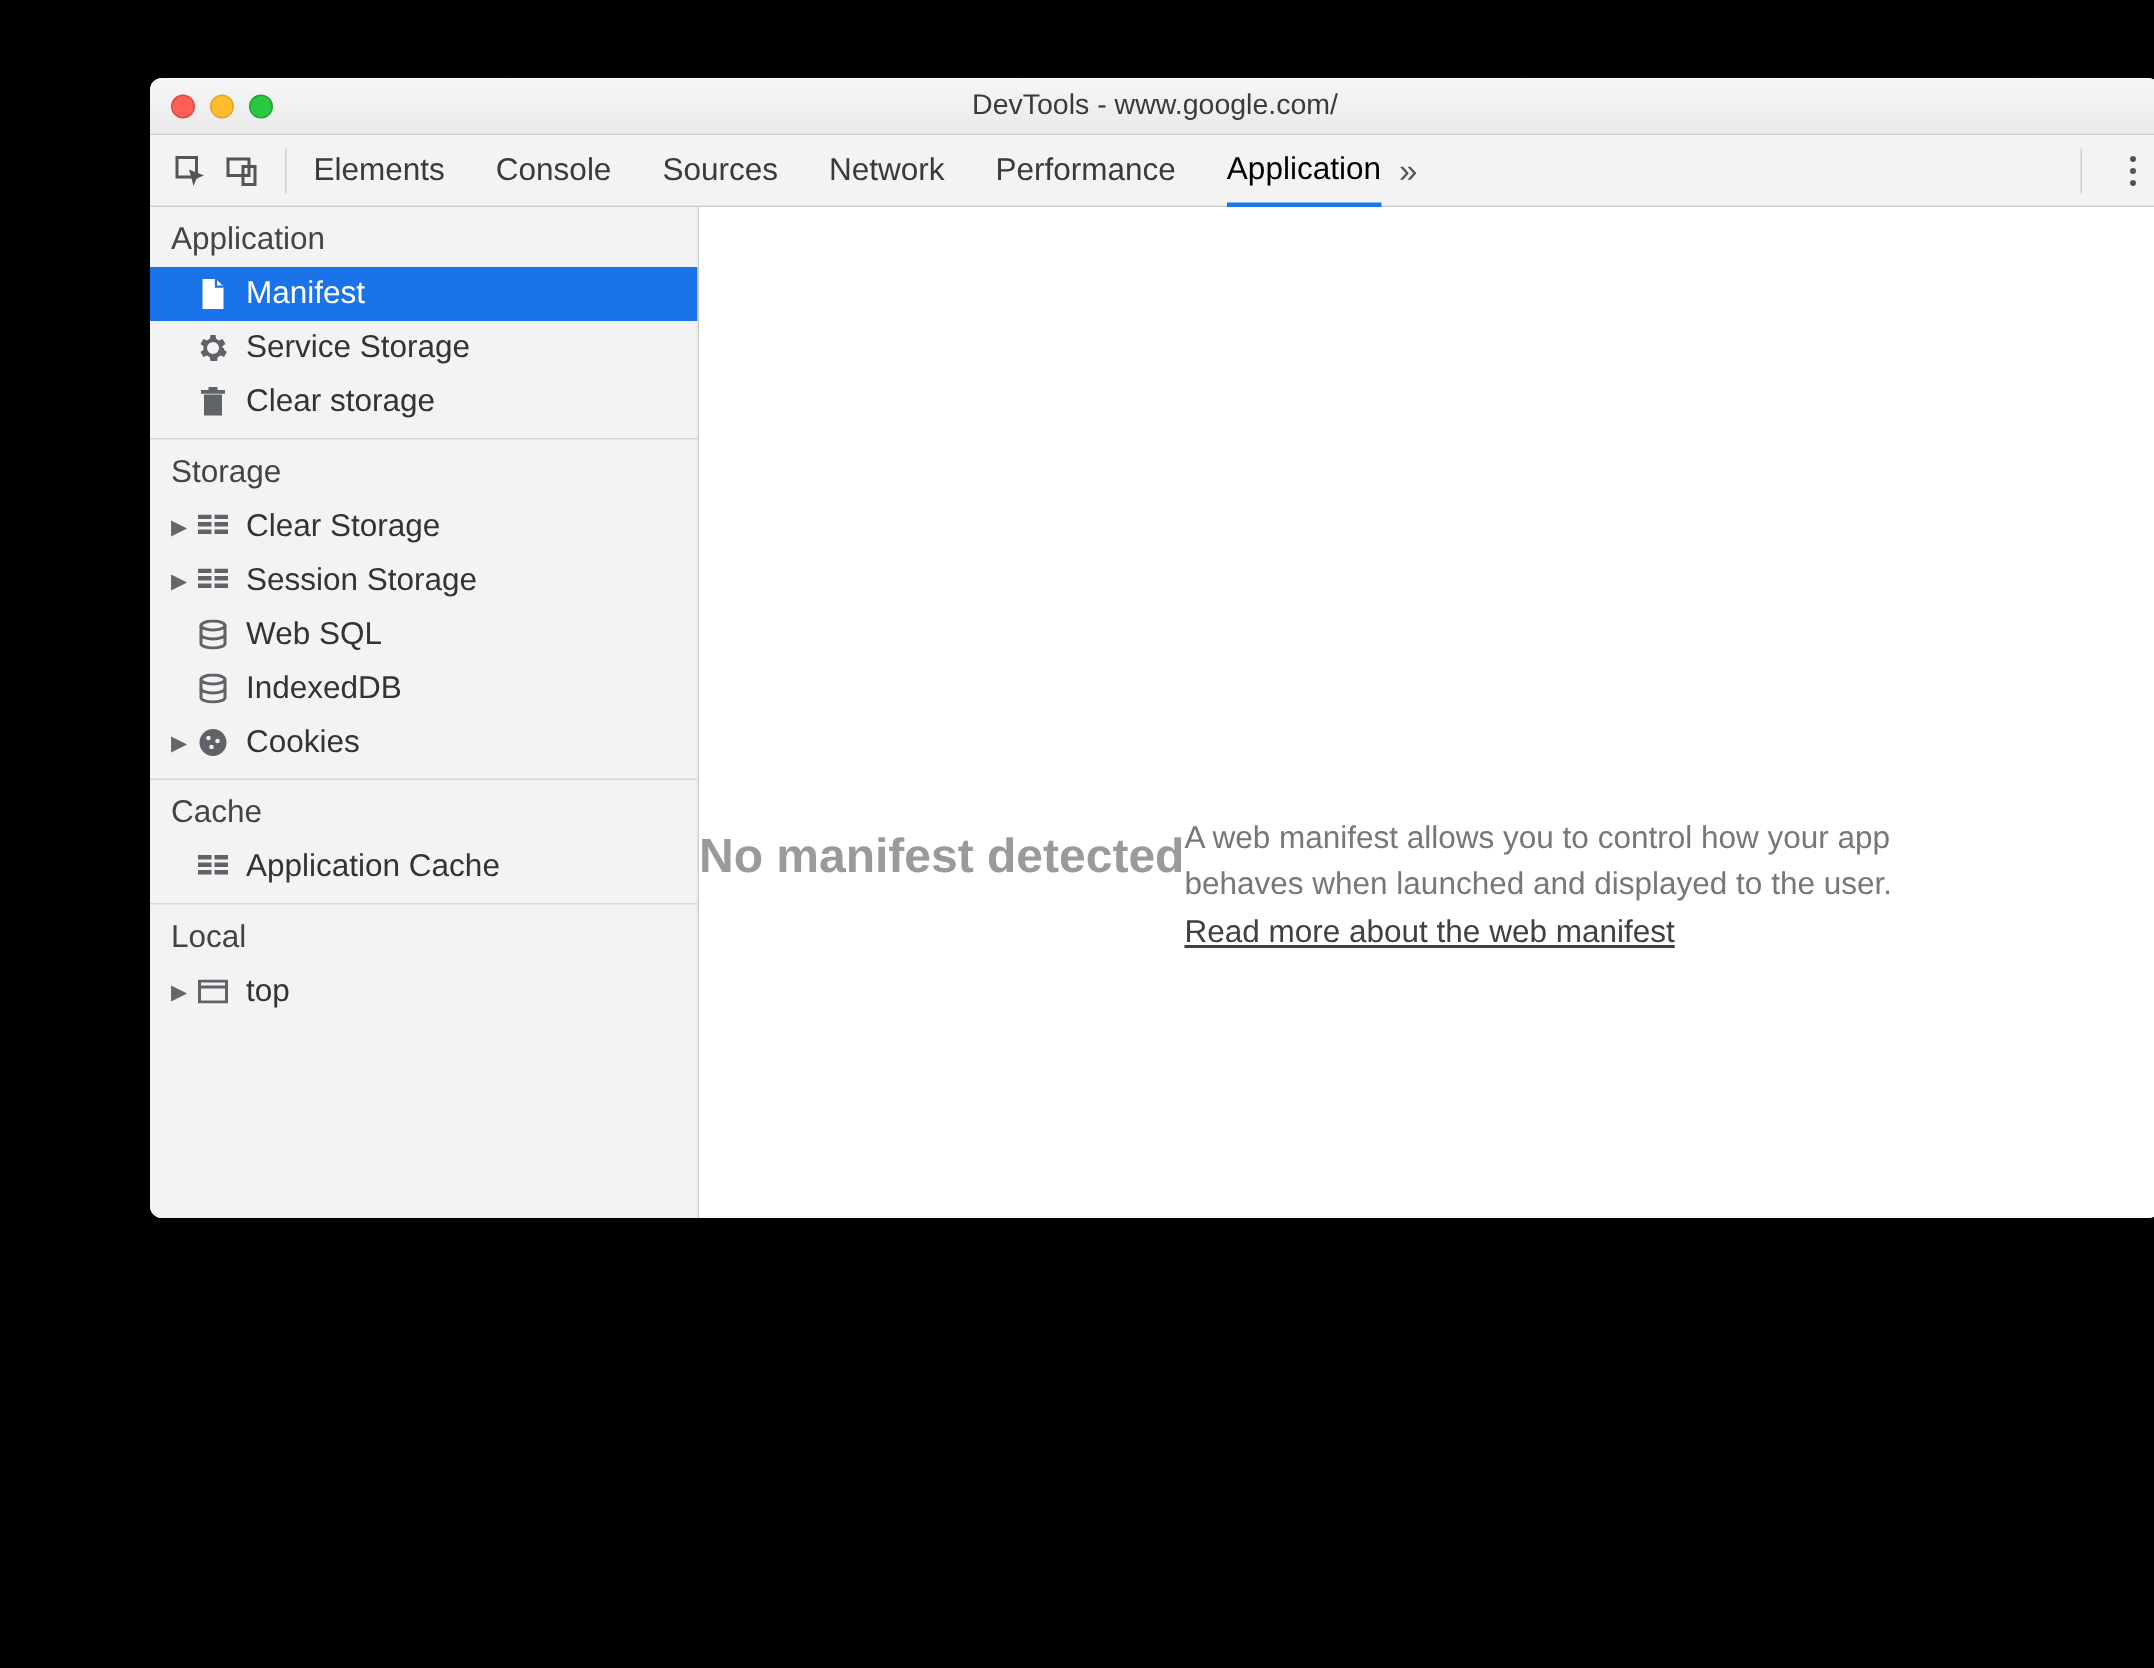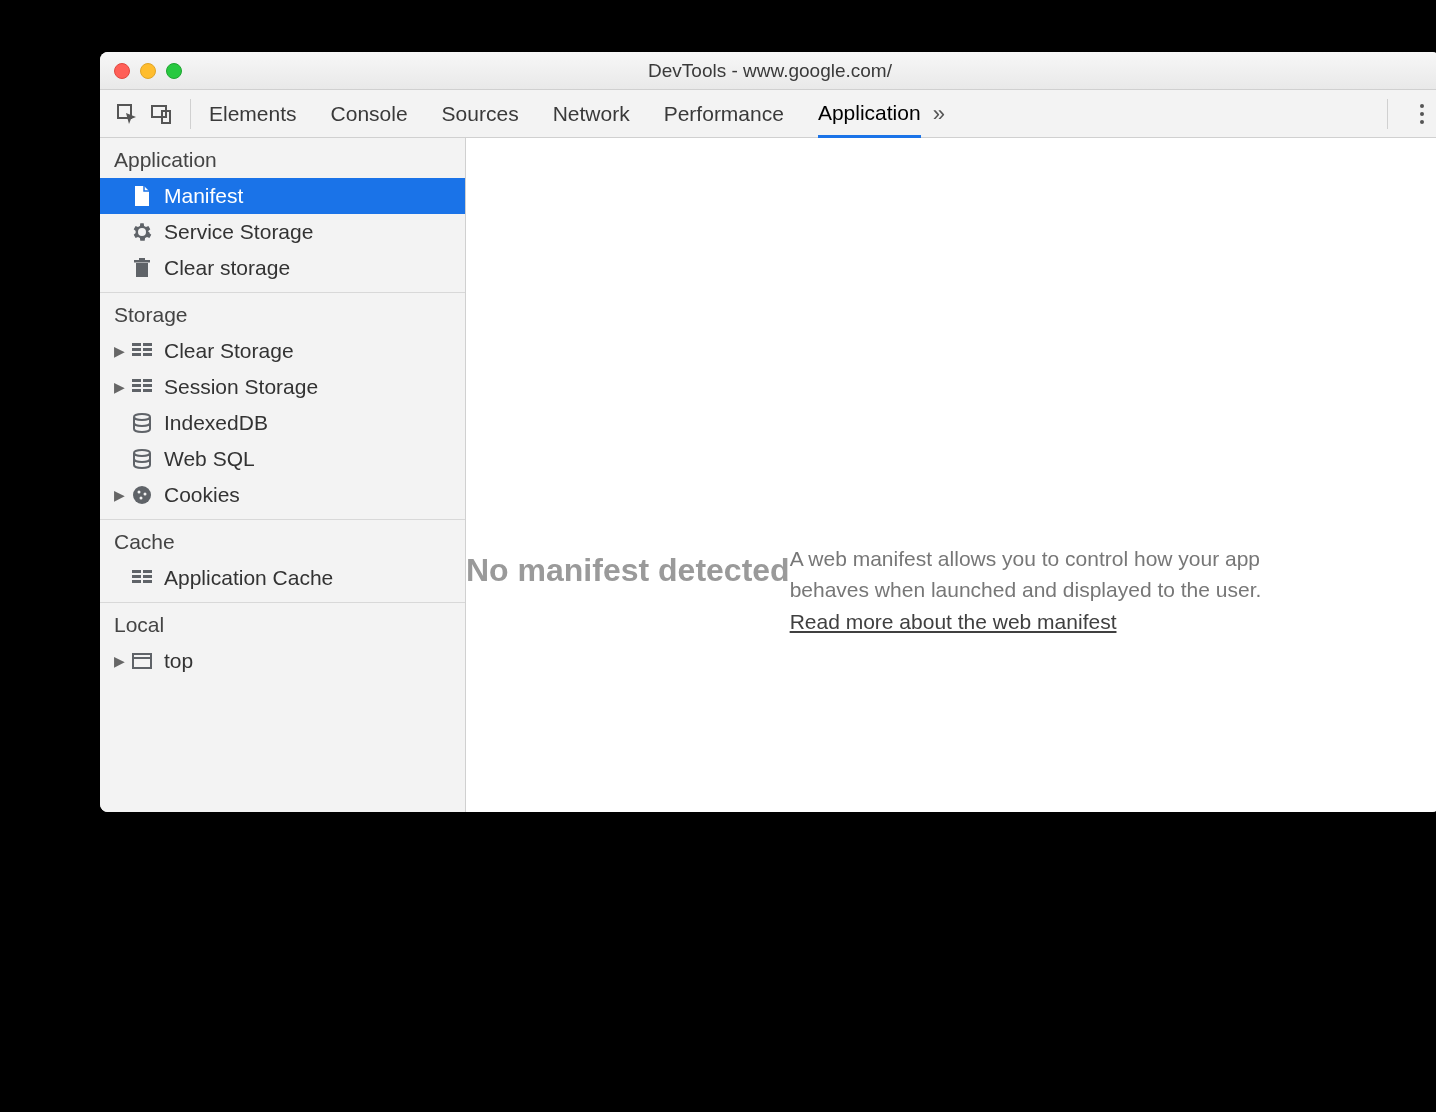--- a/index.html
+++ b/index.html
@@ -288,32 +288,32 @@
         </div>
         <div class="tree-item">
           <span class="spacer"></span>
           <span class="icon">
             <svg width="20" height="20" viewBox="0 0 20 20" fill="none" stroke="#5f6368" stroke-width="2">
               <ellipse cx="10" cy="4" rx="8" ry="3"></ellipse>
               <path d="M2 4v12c0 1.7 3.6 3 8 3s8-1.3 8-3V4"></path>
               <path d="M2 10c0 1.7 3.6 3 8 3s8-1.3 8-3"></path>
             </svg>
           </span>
-          <span>IndexedDB</span>
+          <span>Web SQL</span>
         </div>
         <div class="tree-item">
           <span class="spacer"></span>
           <span class="icon">
             <svg width="20" height="20" viewBox="0 0 20 20" fill="none" stroke="#5f6368" stroke-width="2">
               <ellipse cx="10" cy="4" rx="8" ry="3"></ellipse>
               <path d="M2 4v12c0 1.7 3.6 3 8 3s8-1.3 8-3V4"></path>
               <path d="M2 10c0 1.7 3.6 3 8 3s8-1.3 8-3"></path>
             </svg>
           </span>
-          <span>Web SQL</span>
+          <span>IndexedDB</span>
         </div>
         <div class="tree-item">
           <span class="arrow">▶</span>
           <span class="icon">
             <svg width="20" height="20" viewBox="0 0 20 20" fill="#5f6368">
               <circle cx="10" cy="10" r="9"></circle>
               <circle cx="7" cy="7" r="1.5" fill="#f3f3f3"></circle>
               <circle cx="13" cy="9" r="1.5" fill="#f3f3f3"></circle>
               <circle cx="9" cy="13" r="1.5" fill="#f3f3f3"></circle>
             </svg>

